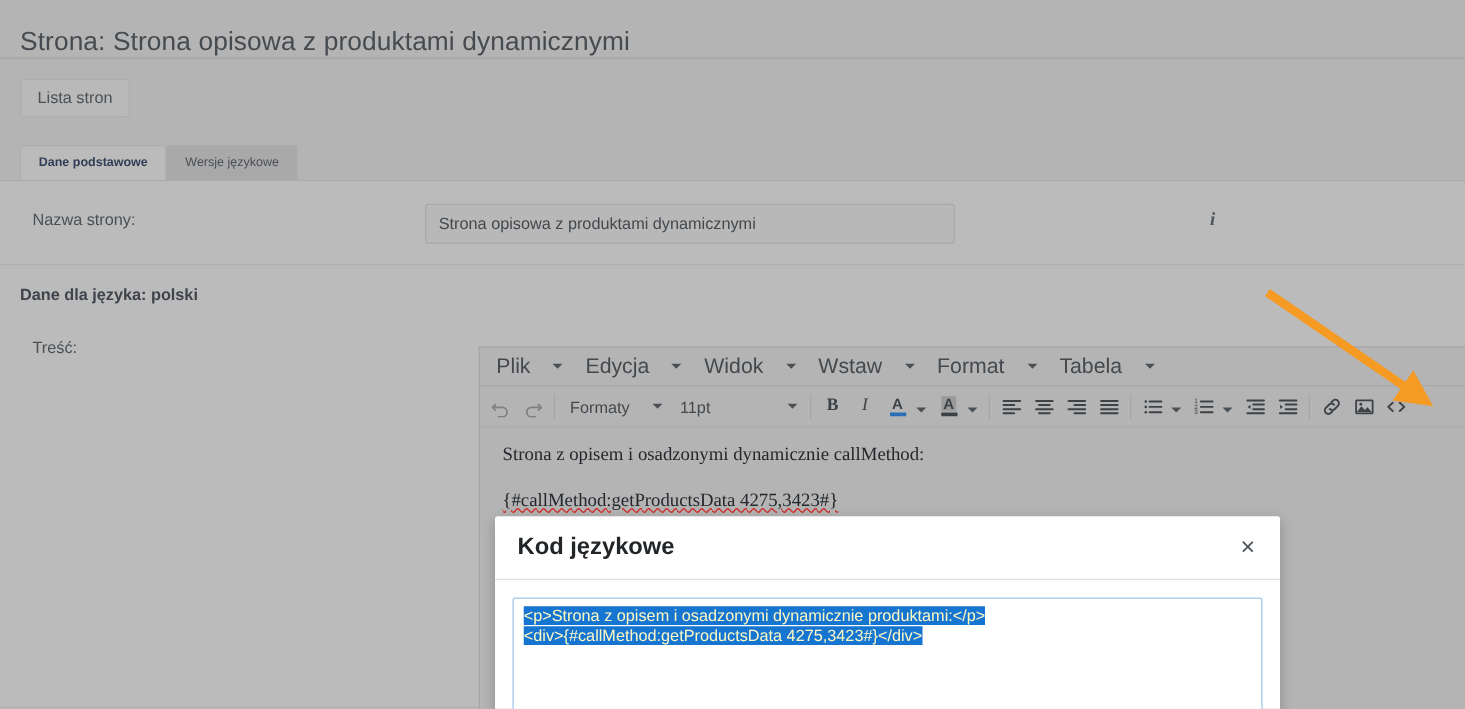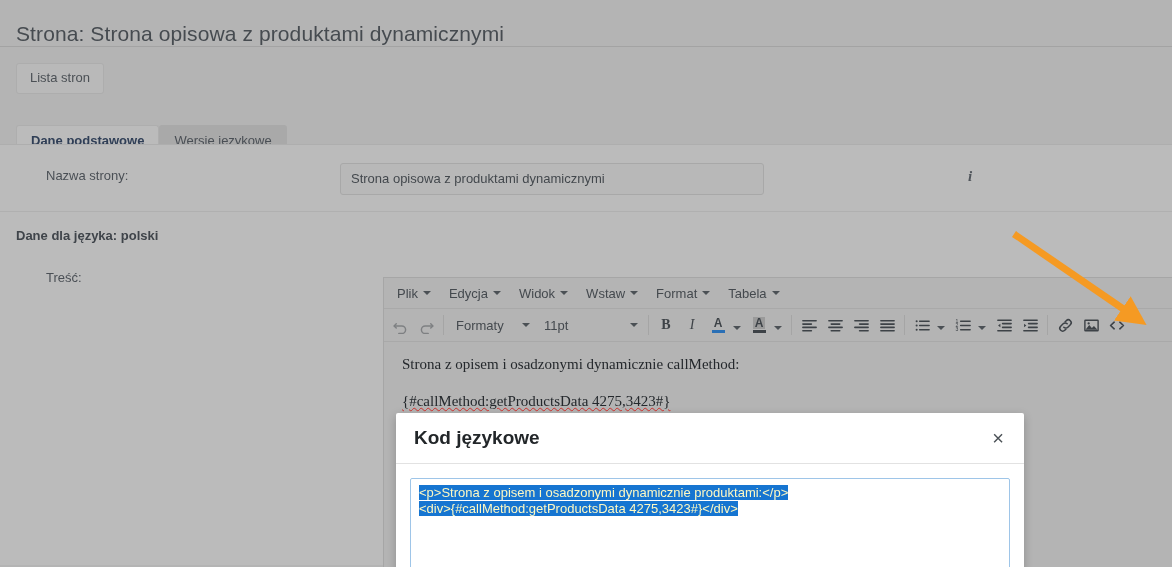--- a/index.html
+++ b/index.html
@@ -53,29 +53,29 @@
   .tabs {
     margin-top: 16px;
     padding-left: 16px;
     display: flex;
     align-items: flex-end;
     height: 34px;
     position: relative;
   }
   .tab {
     padding: 8px 14px 9px 14px;
-    font-size: 13px;
+    font-size: 10px;
     line-height: 1.15;
     color: #3b4a60;
     border: 1px solid transparent;
     border-bottom: none;
     border-radius: 3px 3px 0 0;
     background: transparent;
     position: relative;
-    top: 14px;
+    top: 1px;
   }
   .tab.active {
     background: #bbbbbb;
     font-weight: bold;
     color: #2f3e56;
     border-color: #aeaeae;
   }
   .tab.inactive {
     background: #a9a9a9;
     color: #4a4f55;
@@ -92,21 +92,21 @@
 
   .form-row {
     display: flex;
     align-items: flex-start;
     padding: 18px 0 16px 0;
     border-bottom: 1px solid #b0b0b0;
   }
   .form-row.no-border { border-bottom: none; }
   .form-label {
     width: 340px;
-    padding-left: 46px;
+    padding-left: 26px;
     box-sizing: border-box;
     font-size: 13px;
     color: #4a4f55;
     padding-top: 5px;
   }
   .form-control-wrap { flex: 1; position: relative; }
 
   .text-input {
     width: 424px;
     box-sizing: border-box;
@@ -150,23 +150,23 @@
   .editor-menubar {
     display: flex;
     align-items: center;
     height: 30px;
     padding: 0 4px;
     border-bottom: 1px solid #a9a9a9;
   }
   .menu-item {
     display: flex;
     align-items: center;
-    gap: 5px;
+    gap: 18px;
     padding: 4px 9px;
-    font-size: 13px;
+    font-size: 17px;
     color: #44494e;
     border-radius: 2px;
   }
   .caret {
     width: 0; height: 0;
     border-left: 4px solid transparent;
     border-right: 4px solid transparent;
     border-top: 4px solid #4b5055;
     display: inline-block;
   }

